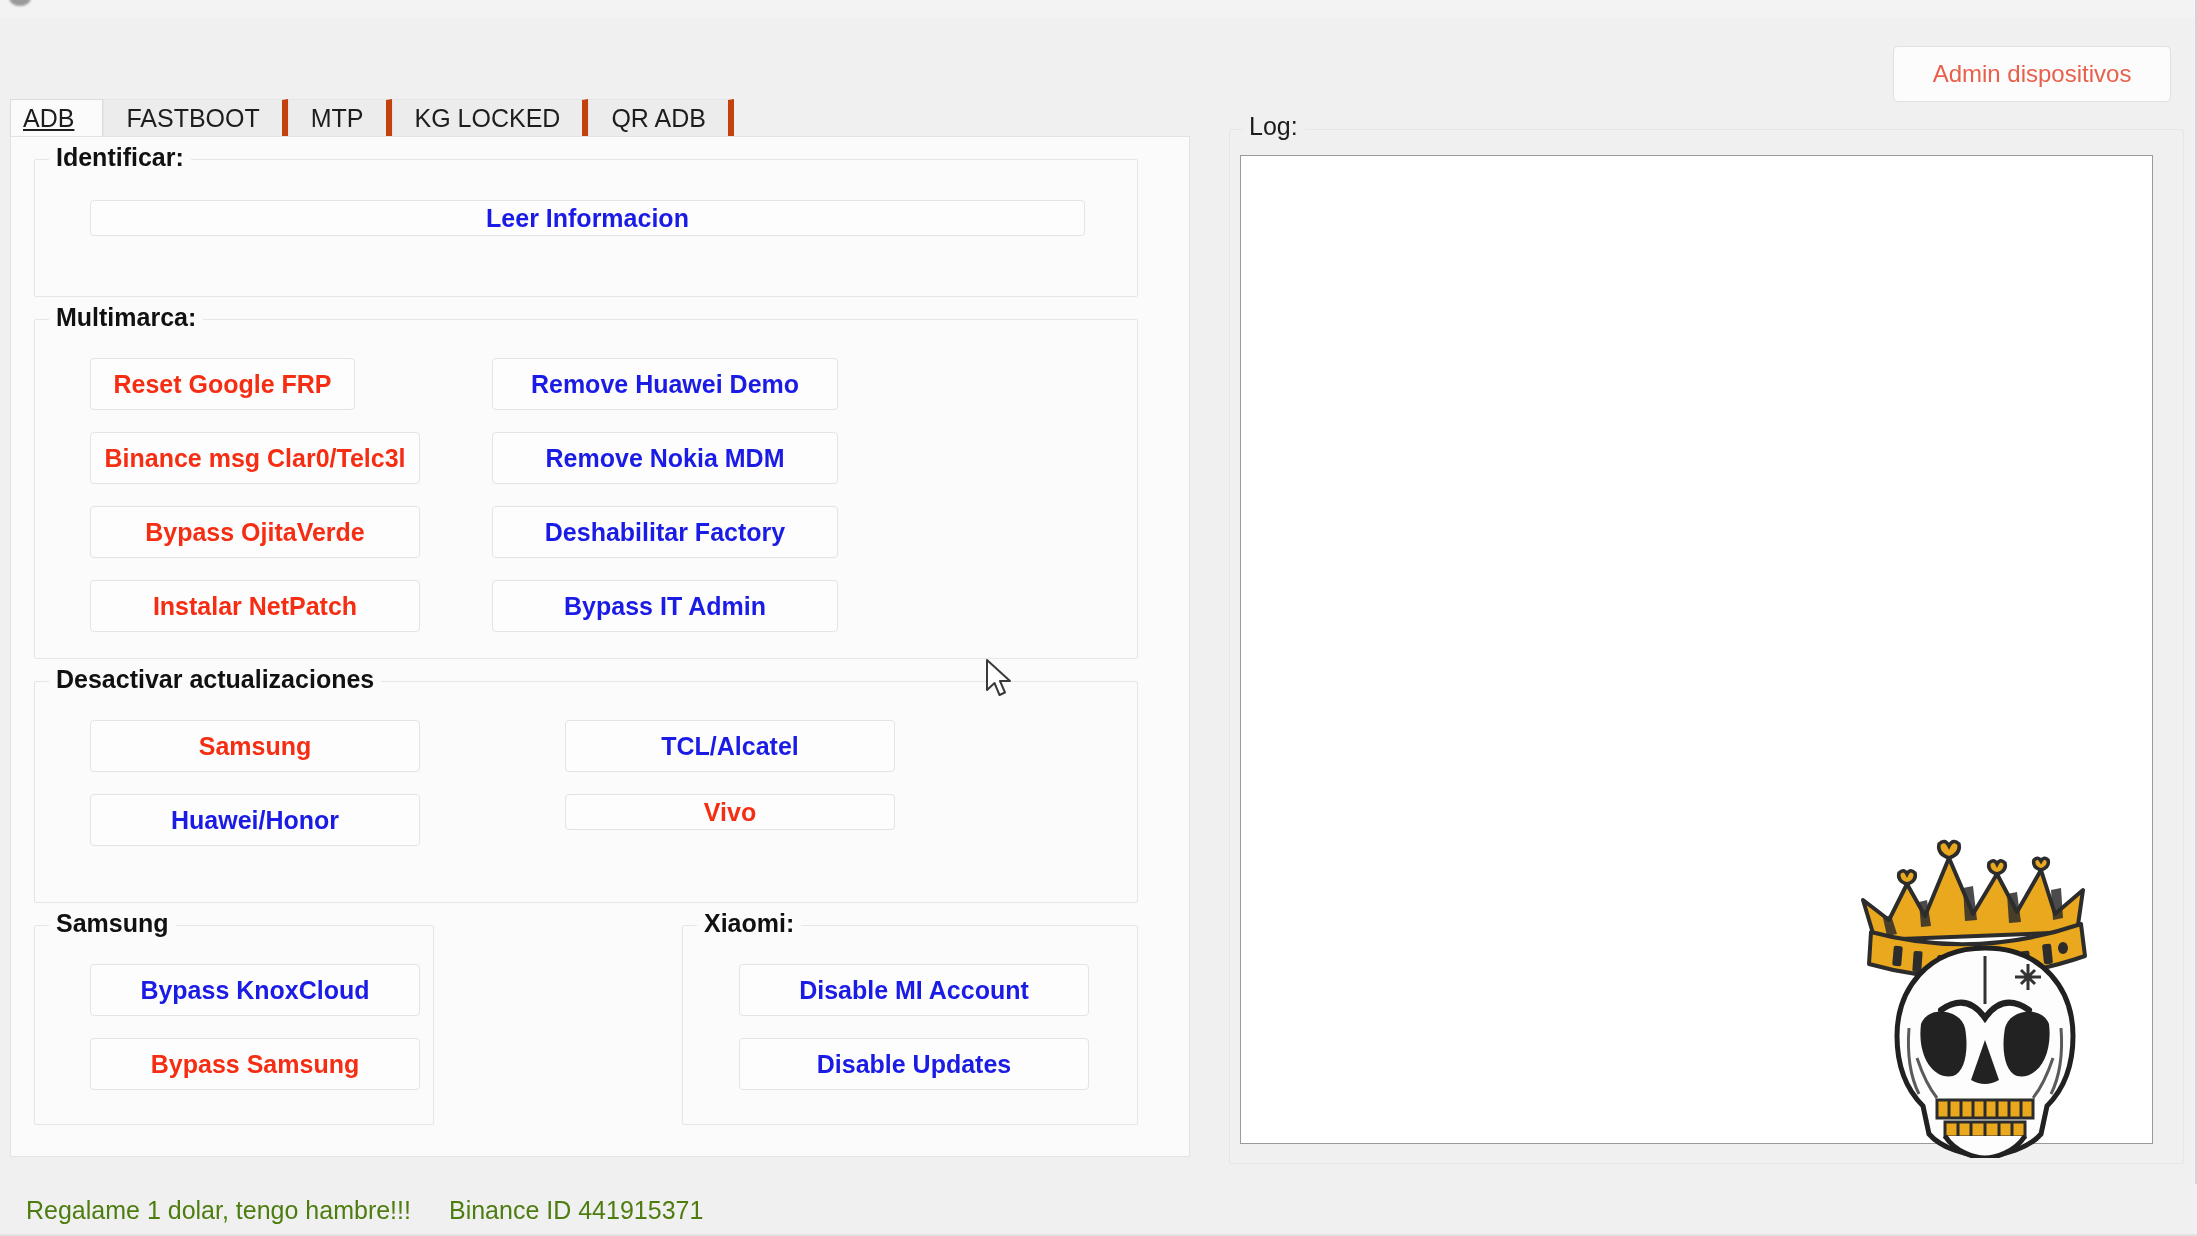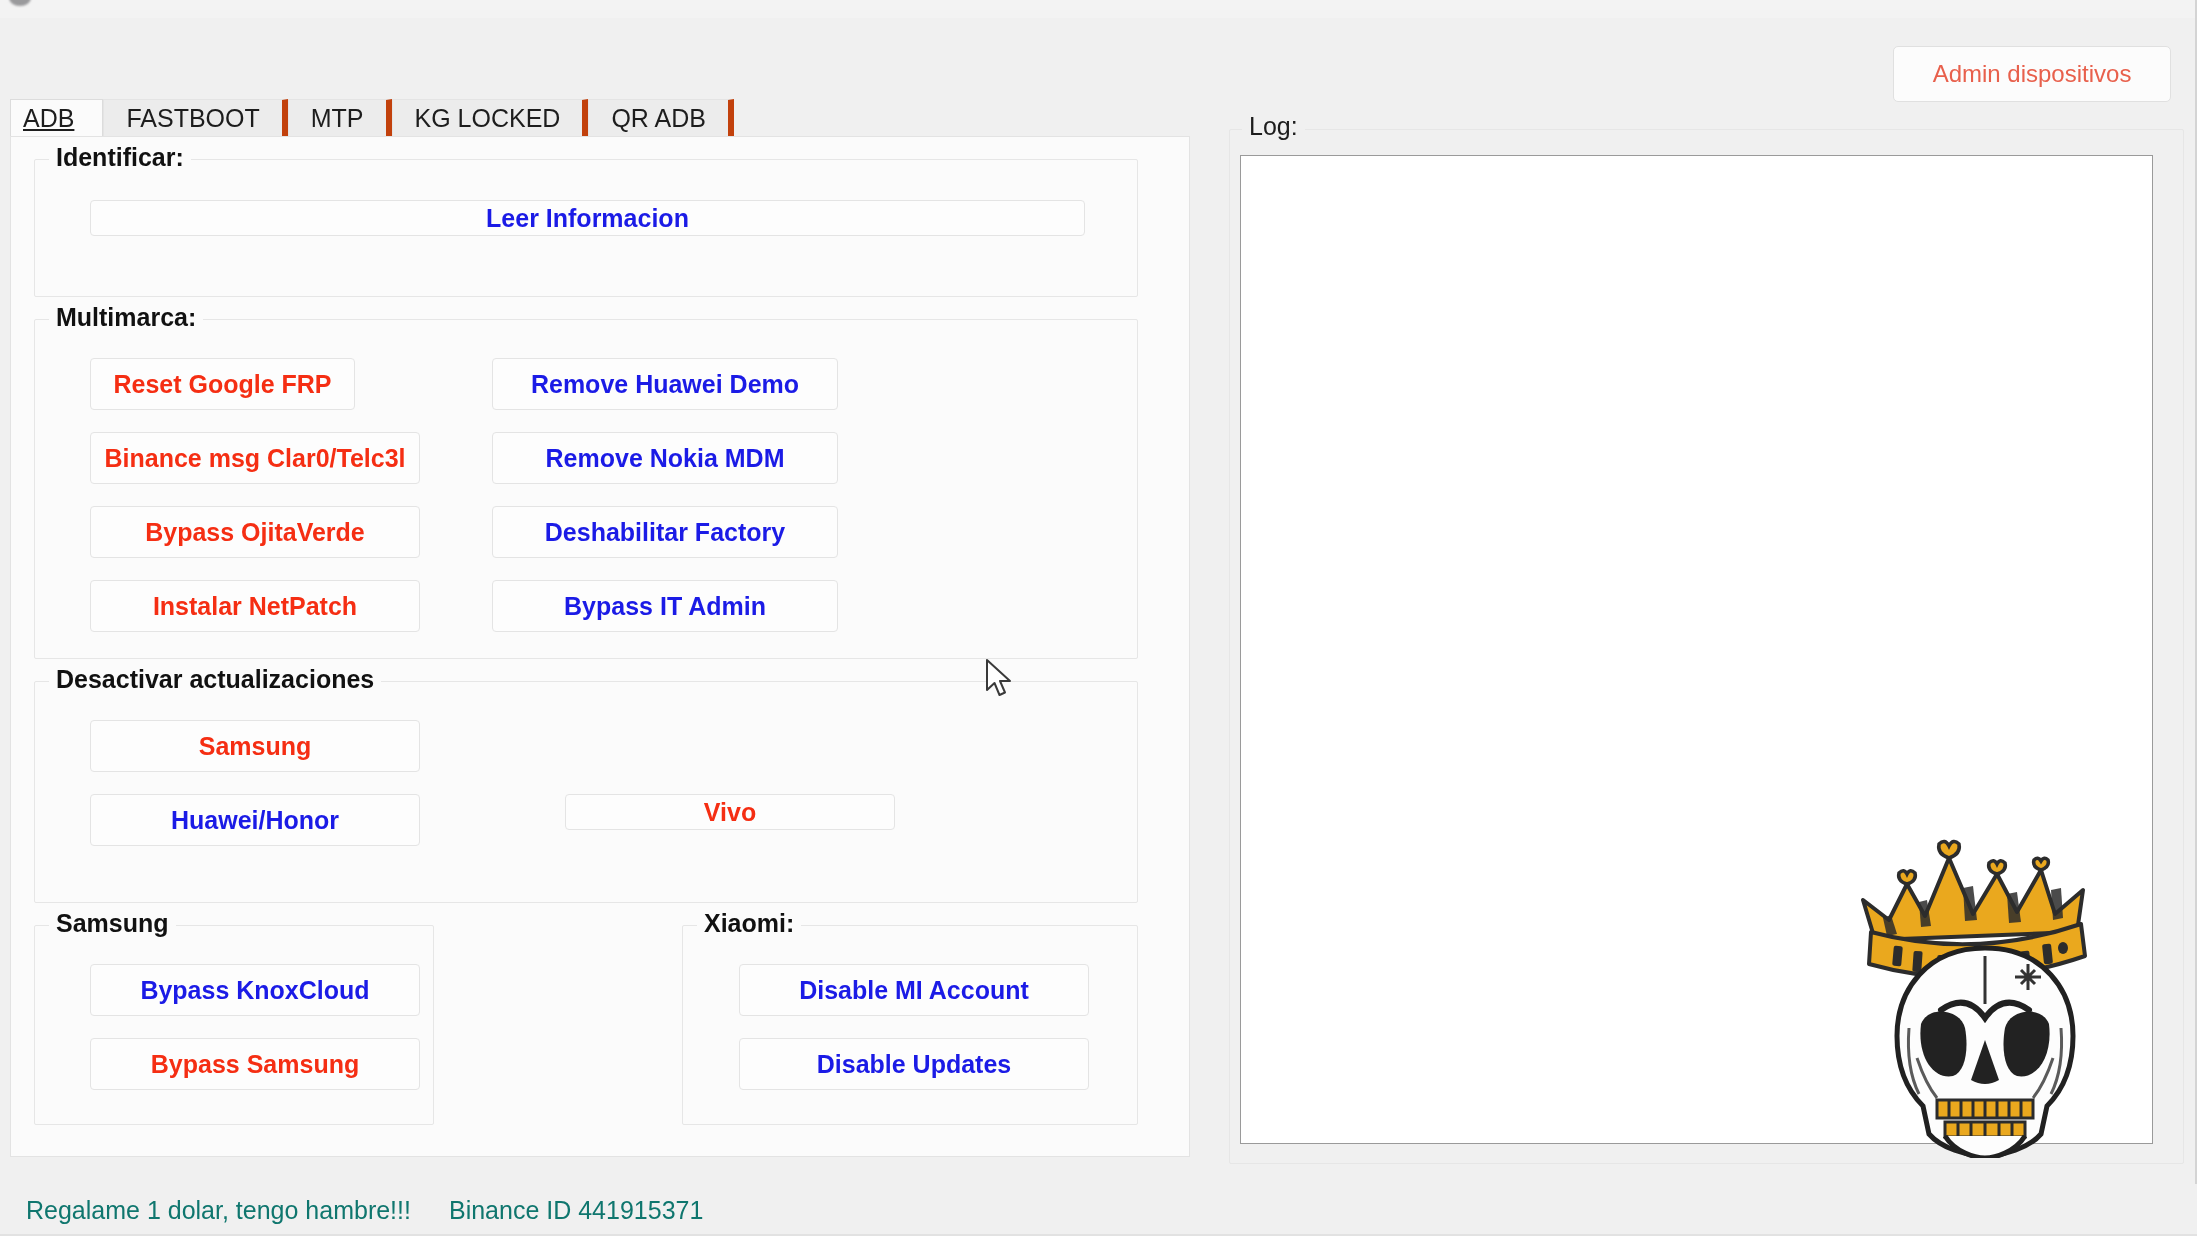--- a/index.html
+++ b/index.html
@@ -194,21 +194,21 @@
     width: 2197px; height: 52px;
     background: #f0f0f0;
     display: flex;
     align-items: center;
     gap: 38px;
     padding-left: 26px;
     box-sizing: border-box;
   }
   .statusbar span {
     font-size: 25px;
-    color: #0f766e;
+    color: #4d7c0f;
   }
 
   
   .cursor {
     position: absolute;
     left: 985px; top: 658px;
     width: 30px; height: 44px;
     pointer-events: none;
   }
 </style>
@@ -253,20 +253,21 @@
       <div class="btn blue" style="left:457px; top:186px; width:346px; height:52px;">Deshabilitar Factory</div>
       <div class="btn blue" style="left:457px; top:260px; width:346px; height:52px;">Bypass IT Admin</div>
     </div>
 
     <div class="gbox" style="left:23px; top:544px; width:1104px; height:222px;">
       <div class="gtitle">Desactivar actualizaciones</div>
 
       <div class="btn red" style="left:55px; top:38px;  width:330px; height:52px;">Samsung</div>
       <div class="btn blue" style="left:55px; top:112px; width:330px; height:52px;">Huawei/Honor</div>
 
+      <div class="btn blue" style="left:530px; top:38px;  width:330px; height:52px;">TCL/Alcatel</div>
       <div class="btn red" style="left:530px; top:112px; width:330px; height:36px;">Vivo</div>
     </div>
 
     <div class="gbox" style="left:23px; top:788px; width:400px; height:200px;">
       <div class="gtitle">Samsung</div>
       <div class="btn blue" style="left:55px; top:38px;  width:330px; height:52px;">Bypass KnoxCloud</div>
       <div class="btn red" style="left:55px; top:112px; width:330px; height:52px;">Bypass Samsung</div>
     </div>
 
     <div class="gbox" style="left:671px; top:788px; width:456px; height:200px;">

